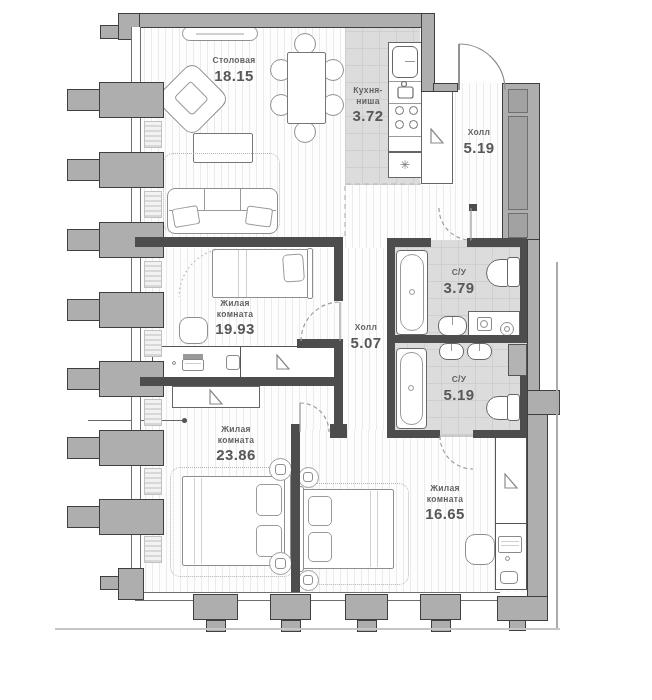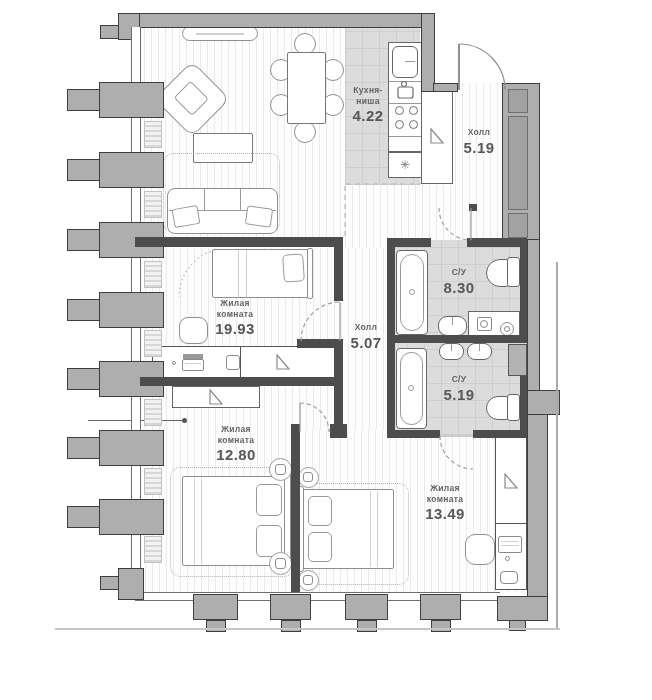--- a/index.html
+++ b/index.html
@@ -245,46 +245,50 @@
 
     <path d="M431,129 L443,143 L431,143 Z" fill="none" stroke="#8a8a8a" stroke-width="1.2"></path>
     <path d="M277,355 L289,369 L277,369 Z" fill="none" stroke="#8a8a8a" stroke-width="1.2"></path>
     <path d="M210,390 L222,404 L210,404 Z" fill="none" stroke="#8a8a8a" stroke-width="1.2"></path>
     <path d="M505,474 L517,488 L505,488 Z" fill="none" stroke="#8a8a8a" stroke-width="1.2"></path>
 
     <rect x="398" y="87" width="15" height="11" rx="2" fill="none" stroke="#6e6e6e" stroke-width="1.2"></rect>
     <circle cx="404" cy="84" r="2.5" fill="none" stroke="#6e6e6e" stroke-width="1.1"></circle>
   </svg>
 
+  <div class="a lbl" style="left:194px;top:55px;width:80px;">
+    <span class="nm">Столовая</span>
+    <span class="ar">18.15</span>
+  </div>
   <div class="a lbl" style="left:346px;top:85px;width:44px;">
     <span class="nm">Кухня-ниша</span>
-    <span class="ar">4.22</span>
+    <span class="ar">3.72</span>
   </div>
   <div class="a lbl" style="left:439px;top:127px;width:80px;">
     <span class="nm">Холл</span>
     <span class="ar">5.19</span>
   </div>
   <div class="a lbl" style="left:419px;top:267px;width:80px;">
     <span class="nm">С/У</span>
-    <span class="ar">8.30</span>
+    <span class="ar">3.79</span>
   </div>
   <div class="a lbl" style="left:419px;top:374px;width:80px;">
     <span class="nm">С/У</span>
     <span class="ar">5.19</span>
   </div>
   <div class="a lbl" style="left:211px;top:298px;width:48px;">
     <span class="nm">Жилая комната</span>
     <span class="ar">19.93</span>
   </div>
   <div class="a lbl" style="left:342px;top:322px;width:48px;">
     <span class="nm">Холл</span>
     <span class="ar">5.07</span>
   </div>
   <div class="a lbl" style="left:212px;top:424px;width:48px;">
     <span class="nm">Жилая комната</span>
-    <span class="ar">12.80</span>
+    <span class="ar">23.86</span>
   </div>
   <div class="a lbl" style="left:421px;top:483px;width:48px;">
     <span class="nm">Жилая комната</span>
-    <span class="ar">13.49</span>
+    <span class="ar">16.65</span>
   </div>
 
 </div>
 
 </body></html>

